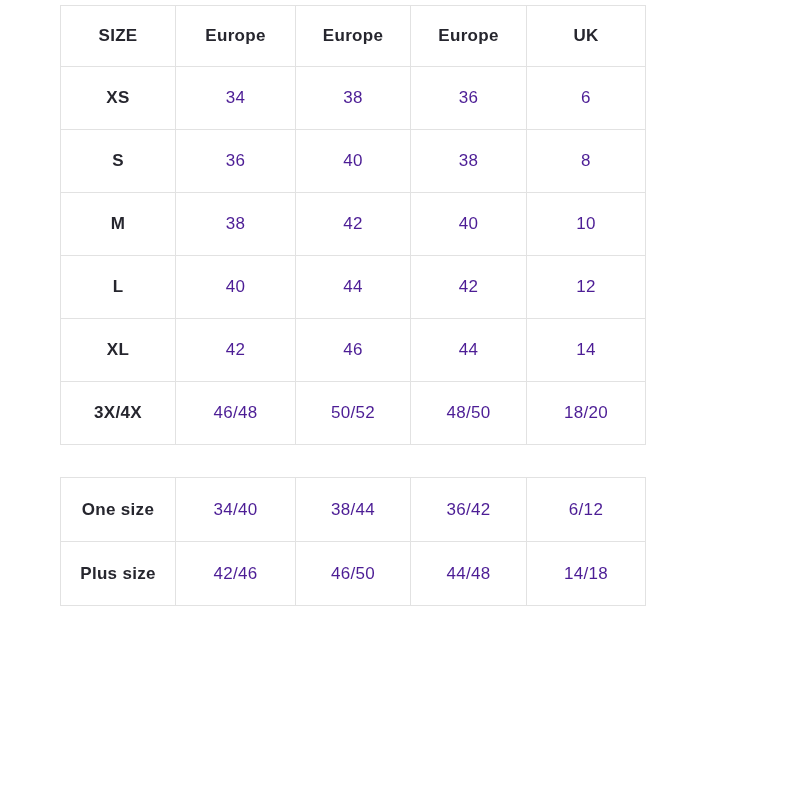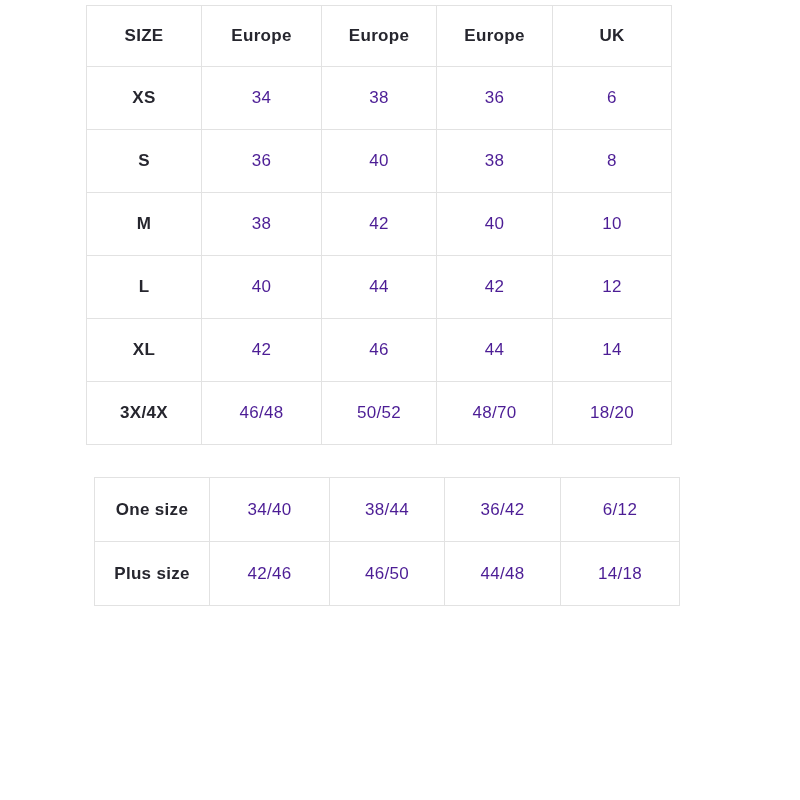--- a/index.html
+++ b/index.html
@@ -7,21 +7,21 @@
     padding: 0;
     background: #ffffff;
     width: 800px;
     height: 800px;
     font-family: "Liberation Sans", sans-serif;
   }
   .page {
     box-sizing: border-box;
     width: 687px;
     height: 800px;
-    padding: 5px 0 0 86px;
+    padding: 5px 0 0 60px;
     background: #ffffff;
   }
   table.size-table {
     border-collapse: collapse;
     table-layout: fixed;
     width: 585px;
   }
   table.size-table col.c0 { width: 115px; }
   table.size-table col.c1 { width: 120px; }
   table.size-table col.c2 { width: 115px; }
@@ -37,21 +37,21 @@
     padding: 0;
     letter-spacing: 0.3px;
   }
   table.size-table th, table.size-table td.lbl {
     font-weight: 700;
     color: #26262e;
   }
   table.main-table tr.hdr { height: 61px; }
   table.main-table tr.row { height: 63px; }
   table.special-table tr.row { height: 64px; }
-  table.special-table { margin-top: 32px; margin-left: 8px; }
+  table.special-table { margin-top: 32px; }
 </style>
 </head>
 <body>
 
 <div class="page">
 
   <table class="size-table main-table">
     <colgroup>
         <col class="c0">
         <col class="c1">
@@ -99,21 +99,21 @@
         <td class="lbl">XL</td>
         <td>42</td>
         <td>46</td>
         <td>44</td>
         <td>14</td>
       </tr>
       <tr class="row">
         <td class="lbl">3X/4X</td>
         <td>46/48</td>
         <td>50/52</td>
-        <td>48/70</td>
+        <td>48/50</td>
         <td>18/20</td>
       </tr>
     </tbody>
   </table>
 
   <table class="size-table special-table">
     <colgroup>
         <col class="c0">
         <col class="c1">
         <col class="c2">

